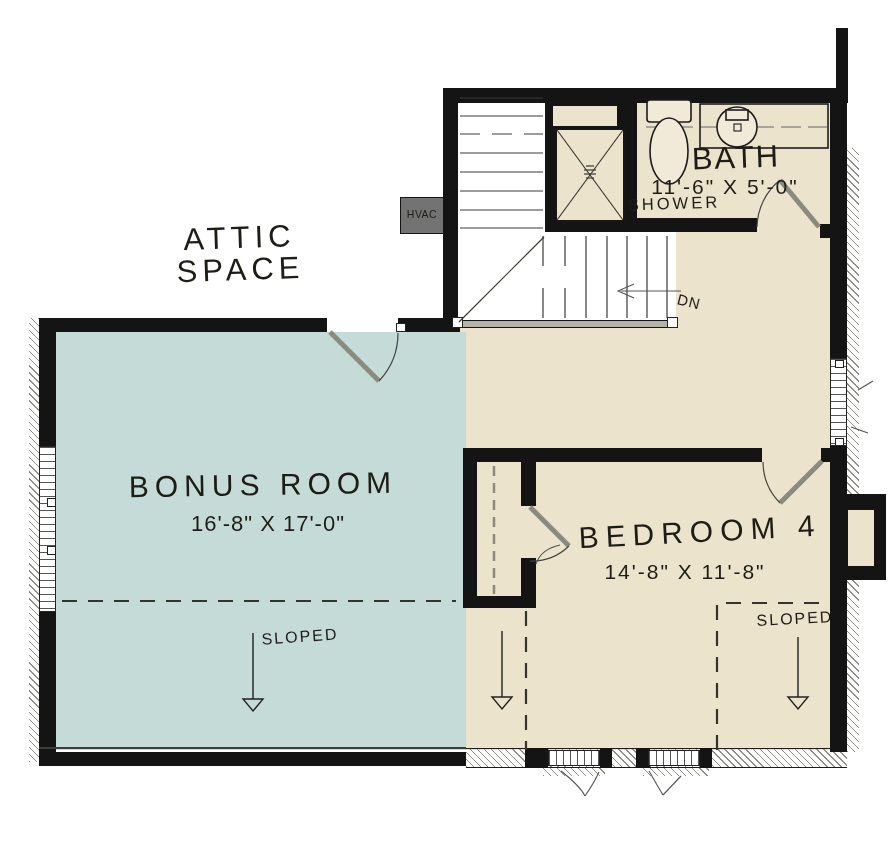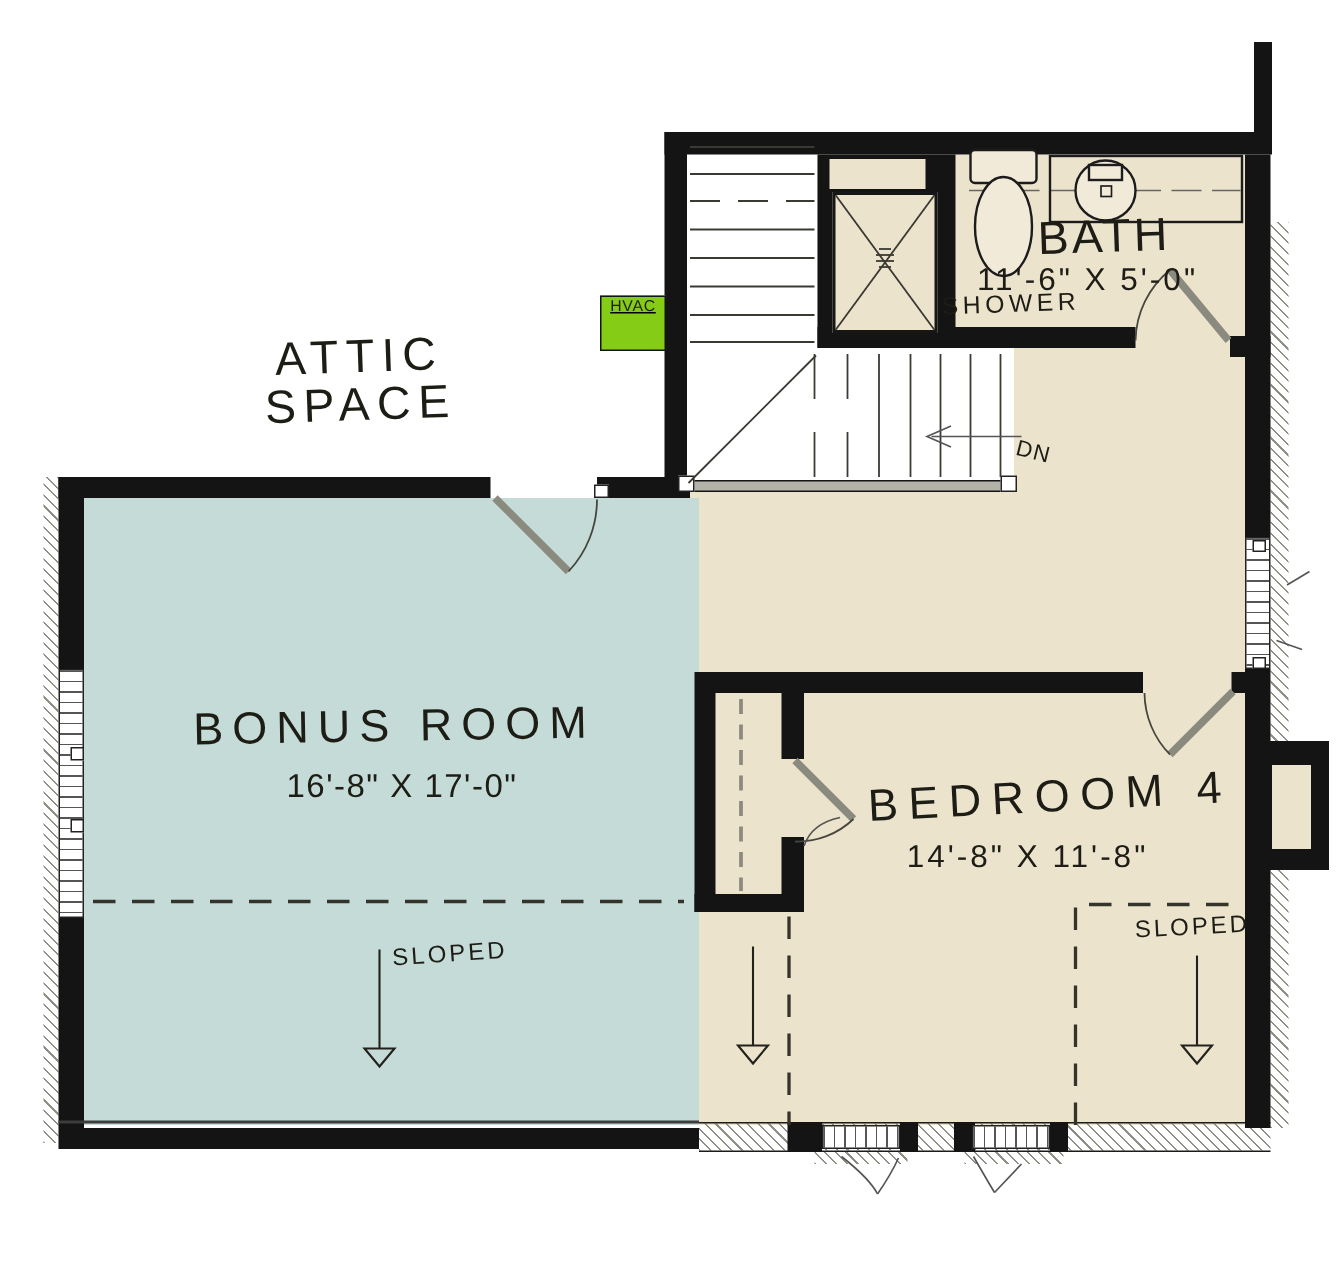--- a/index.html
+++ b/index.html
@@ -82,21 +82,21 @@
   <div class="mullion" style="left:47px;top:546px;width:9px;height:9px;"></div>
   <div class="win rungs-h" style="left:830px;top:358px;width:17px;height:88px;"></div>
   <div class="mullion" style="left:835px;top:360px;width:9px;height:8px;"></div>
   <div class="mullion" style="left:835px;top:438px;width:9px;height:8px;"></div>
 
   <div class="fill" style="left:461px;top:320px;width:210px;height:8px;background:#b3b3aa;border:1px solid #141414;box-sizing:border-box;"></div>
   <div class="mullion" style="left:452px;top:317px;width:11px;height:11px;"></div>
   <div class="mullion" style="left:667px;top:317px;width:11px;height:11px;"></div>
   <div class="mullion" style="left:396px;top:323px;width:10px;height:9px;"></div>
 
-  <div style="position:absolute;left:400px;top:197px;width:44px;height:37px;background:#84cc16;border:1.5px solid #141414;box-sizing:border-box;display:flex;align-items:flex-start;justify-content:center;text-decoration:underline;">
+  <div style="position:absolute;left:400px;top:197px;width:44px;height:37px;background:#737373;border:1.5px solid #141414;box-sizing:border-box;display:flex;align-items:center;justify-content:center;">
     <span class="lbl" style="position:static;font-size:10.5px;letter-spacing:0.5px;padding-bottom:3px;">HVAC</span>
   </div>
 
   <svg width="894" height="847" viewBox="0 0 894 847">
     <g>
       <line class="tread" x1="460" y1="98" x2="543" y2="98"></line>
       <line class="tread" x1="460" y1="116" x2="543" y2="116"></line>
       <line class="tread" x1="460" y1="134" x2="543" y2="134" stroke-dasharray="20 12"></line>
       <line class="tread" x1="460" y1="153" x2="543" y2="153"></line>
       <line class="tread" x1="460" y1="172" x2="543" y2="172"></line>

